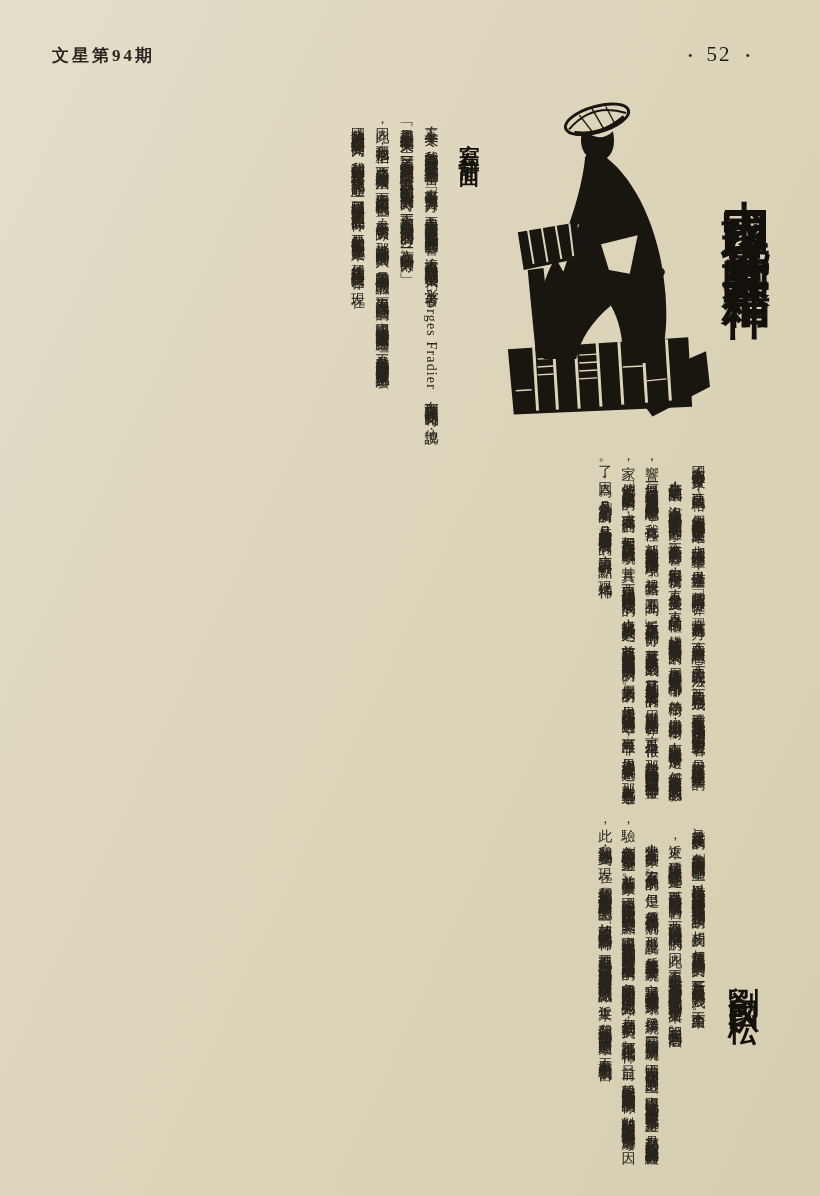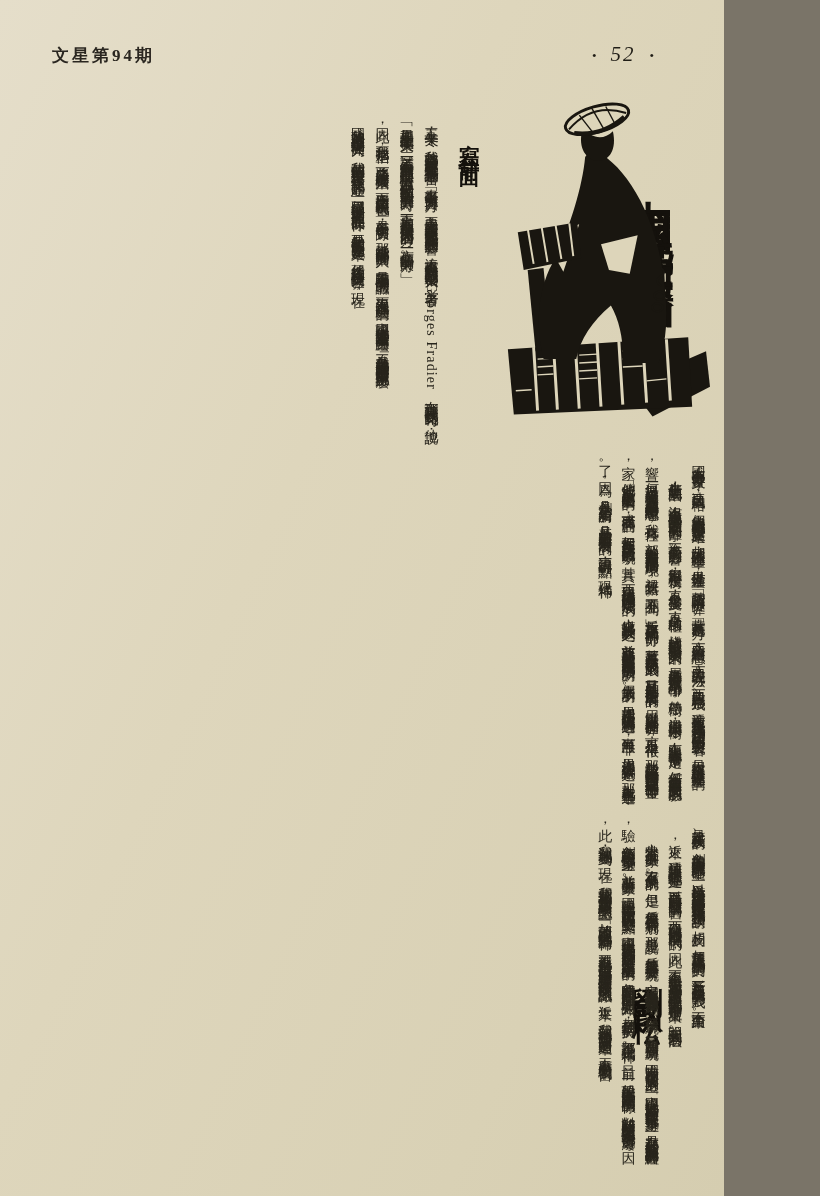--- a/index.html
+++ b/index.html
@@ -1,27 +1,27 @@
 <!DOCTYPE html>
 <html><head>
 <meta charset="utf-8">
 <style>
   html,body{margin:0;padding:0;background:#7a7468;}
   .page{
-    position:relative;width:724px;height:1196px;overflow:hidden;
+    position:relative;width:820px;height:1196px;overflow:hidden;
     background:#ded6bc;
     background-image:linear-gradient(115deg,#e5deca 0%,#ded6bc 40%,#d9d1b5 78%,#d5cdb0 100%);
     font-family:"Liberation Serif","DejaVu Serif",serif;
     color:#26231b;
   }
   
   .mag{position:absolute;left:52px;top:44px;font-size:17px;letter-spacing:3px;font-weight:bold;color:#2a2620;}
   .pageno{position:absolute;right:70px;top:42px;font-size:20px;color:#201d16;display:flex;align-items:center;gap:14px;}
   .pageno .dot{font-size:13px;line-height:1;position:relative;top:1px;}
-  .pageno .num{font-size:21px;letter-spacing:2px;font-style:italic;}
+  .pageno .num{font-size:21px;letter-spacing:2px;}
   
   .title{
     position:absolute;top:162px;right:50px;margin:0;
     writing-mode:vertical-rl;text-orientation:upright;
     font-size:48px;line-height:1;letter-spacing:10px;font-weight:bold;color:#14110c;
   }
   .author{
     position:absolute;top:962px;right:56px;
     writing-mode:vertical-rl;text-orientation:upright;
     font-size:31px;letter-spacing:14px;font-weight:bold;color:#14110c;

